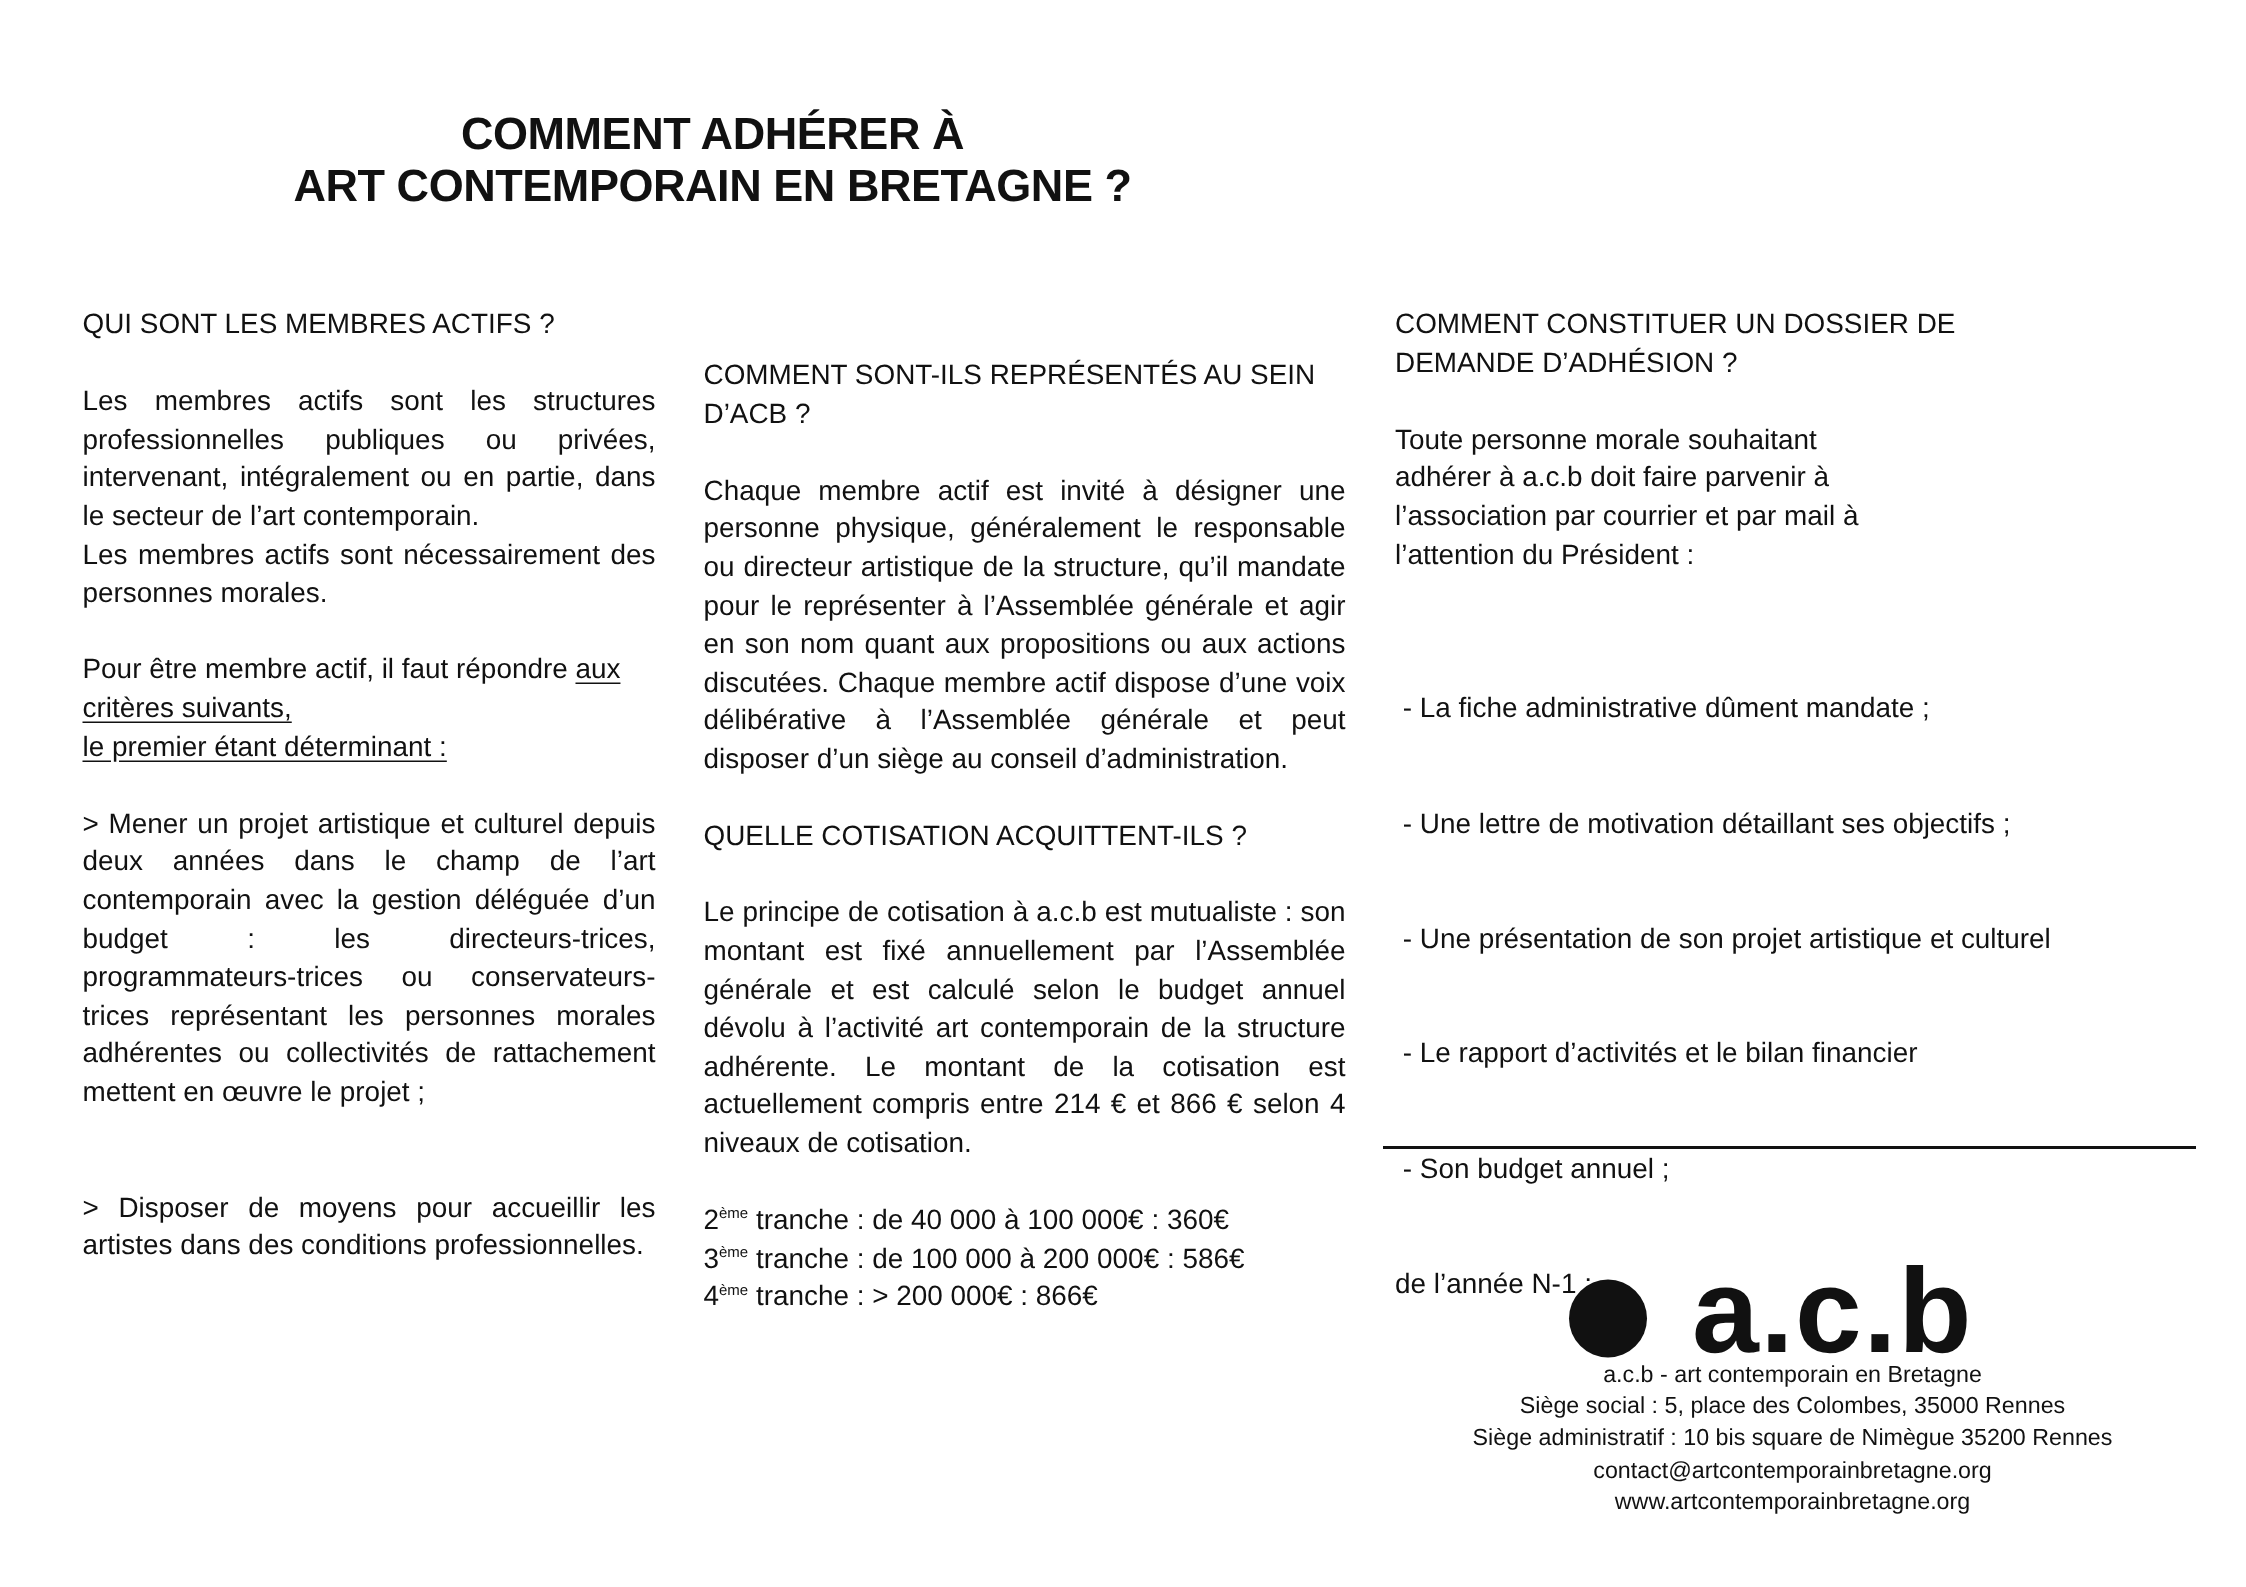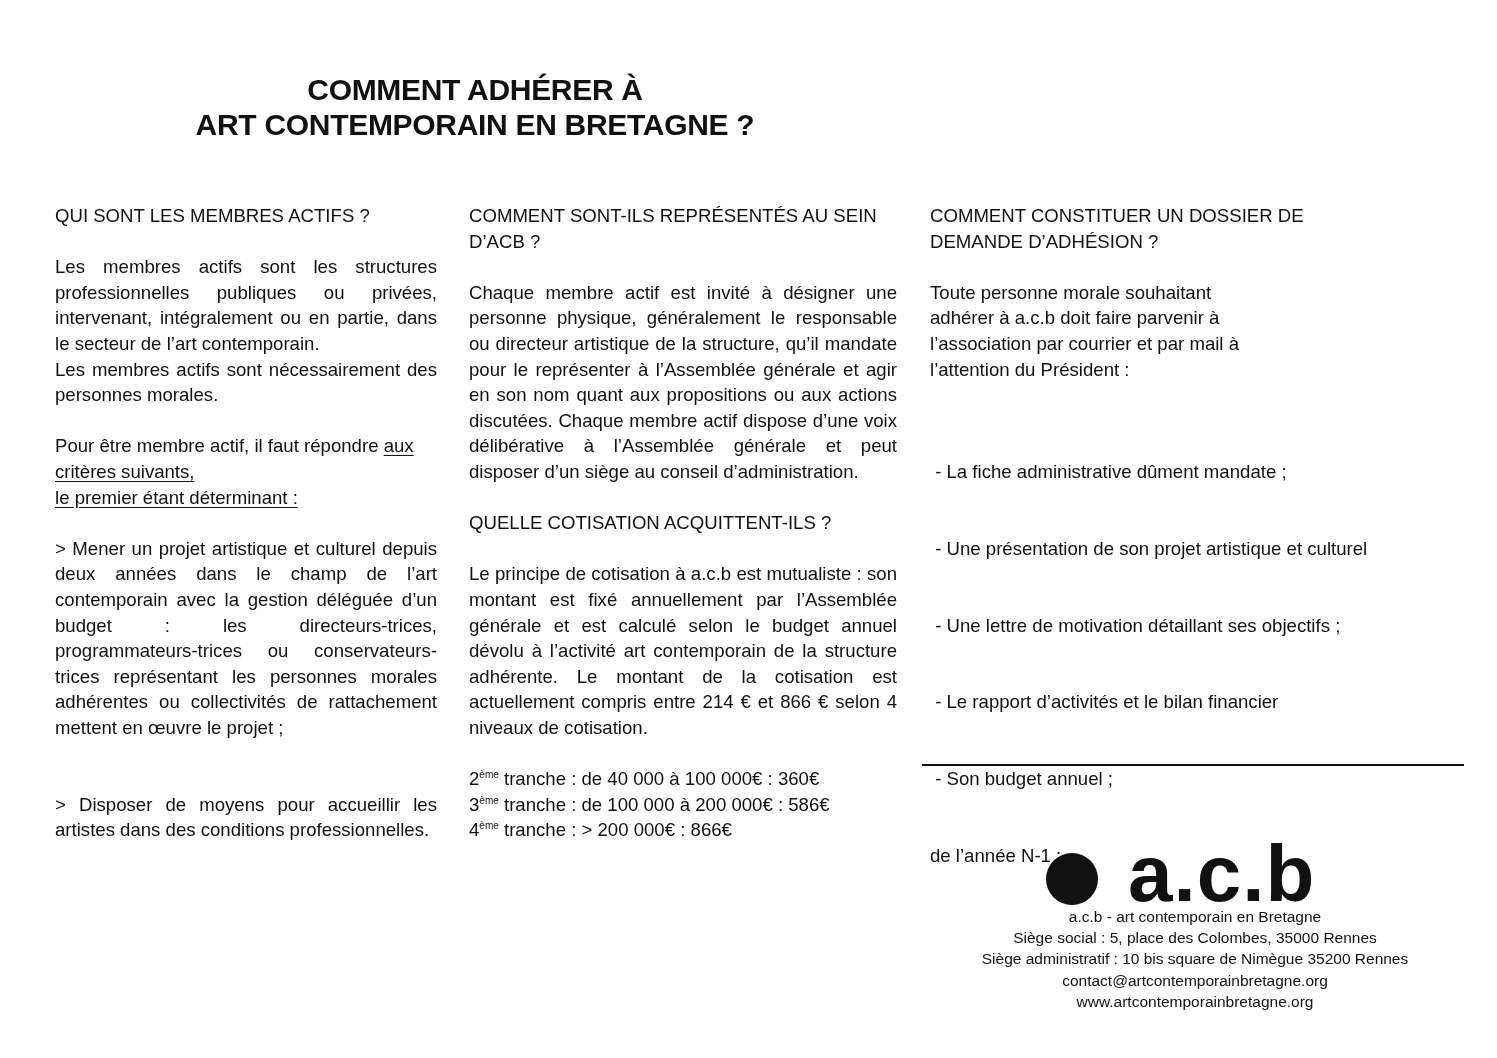--- a/index.html
+++ b/index.html
@@ -11,21 +11,21 @@
     .title {
       position: absolute; left: 130px; top: 72px; width: 690px;
       text-align: center; font-size: 30px; line-height: 35px;
       font-weight: bold; letter-spacing: -0.3px; margin: 0;
     }
     .title span { display: block; }
     .col {
       position: absolute; top: 203px; font-size: 18.6px; line-height: 25.6px;
     }
     .col1 { left: 55px; width: 382px; }
-    .col2 { left: 469px; width: 428px; }
+    .col2 { left: 469px; width: 428px; margin-top: 34px; }
     .col3 { left: 930px; width: 530px; }
     .h { margin: 0; font-size: 18.6px; font-weight: normal; line-height: 25.6px; }
     p { margin: 0; }
     .gap { height: 25.6px; }
     .justify { text-align: justify; }
     .u { text-decoration: underline; text-underline-offset: 3px; }
     .line { display: block; }
     sup { font-size: 10px; line-height: 0; vertical-align: 7px; }
     .rule {
       position: absolute; left: 922px; top: 764px; width: 542px; height: 2px;
@@ -89,22 +89,22 @@
   </div>
 </section>
 
 <section class="col col3">
   <h2 class="h" style="width:440px">COMMENT CONSTITUER UN DOSSIER DE DEMANDE D’ADHÉSION ?</h2>
   <div class="gap"></div>
   <p style="width:310px; width:auto; max-width:310px">Toute personne morale souhaitant adhérer à a.c.b doit faire parvenir à l’association par courrier et par mail à l’attention du Président :</p>
   <div class="gap"></div>
   <div style="white-space:pre">
     <span class="line"> - La fiche administrative dûment mandate ;</span>
+    <span class="line"> - Une lettre de motivation détaillant ses objectifs ;</span>
     <span class="line"> - Une présentation de son projet artistique et culturel</span>
-    <span class="line"> - Une lettre de motivation détaillant ses objectifs ;</span>
     <span class="line"> - Le rapport d’activités et le bilan financier</span>
     <span class="line"> - Son budget annuel ;</span>
     <span class="line">de l’année N-1 ;</span>
     
   </div>
 
 </section>
 
 <div class="rule"></div>
 

